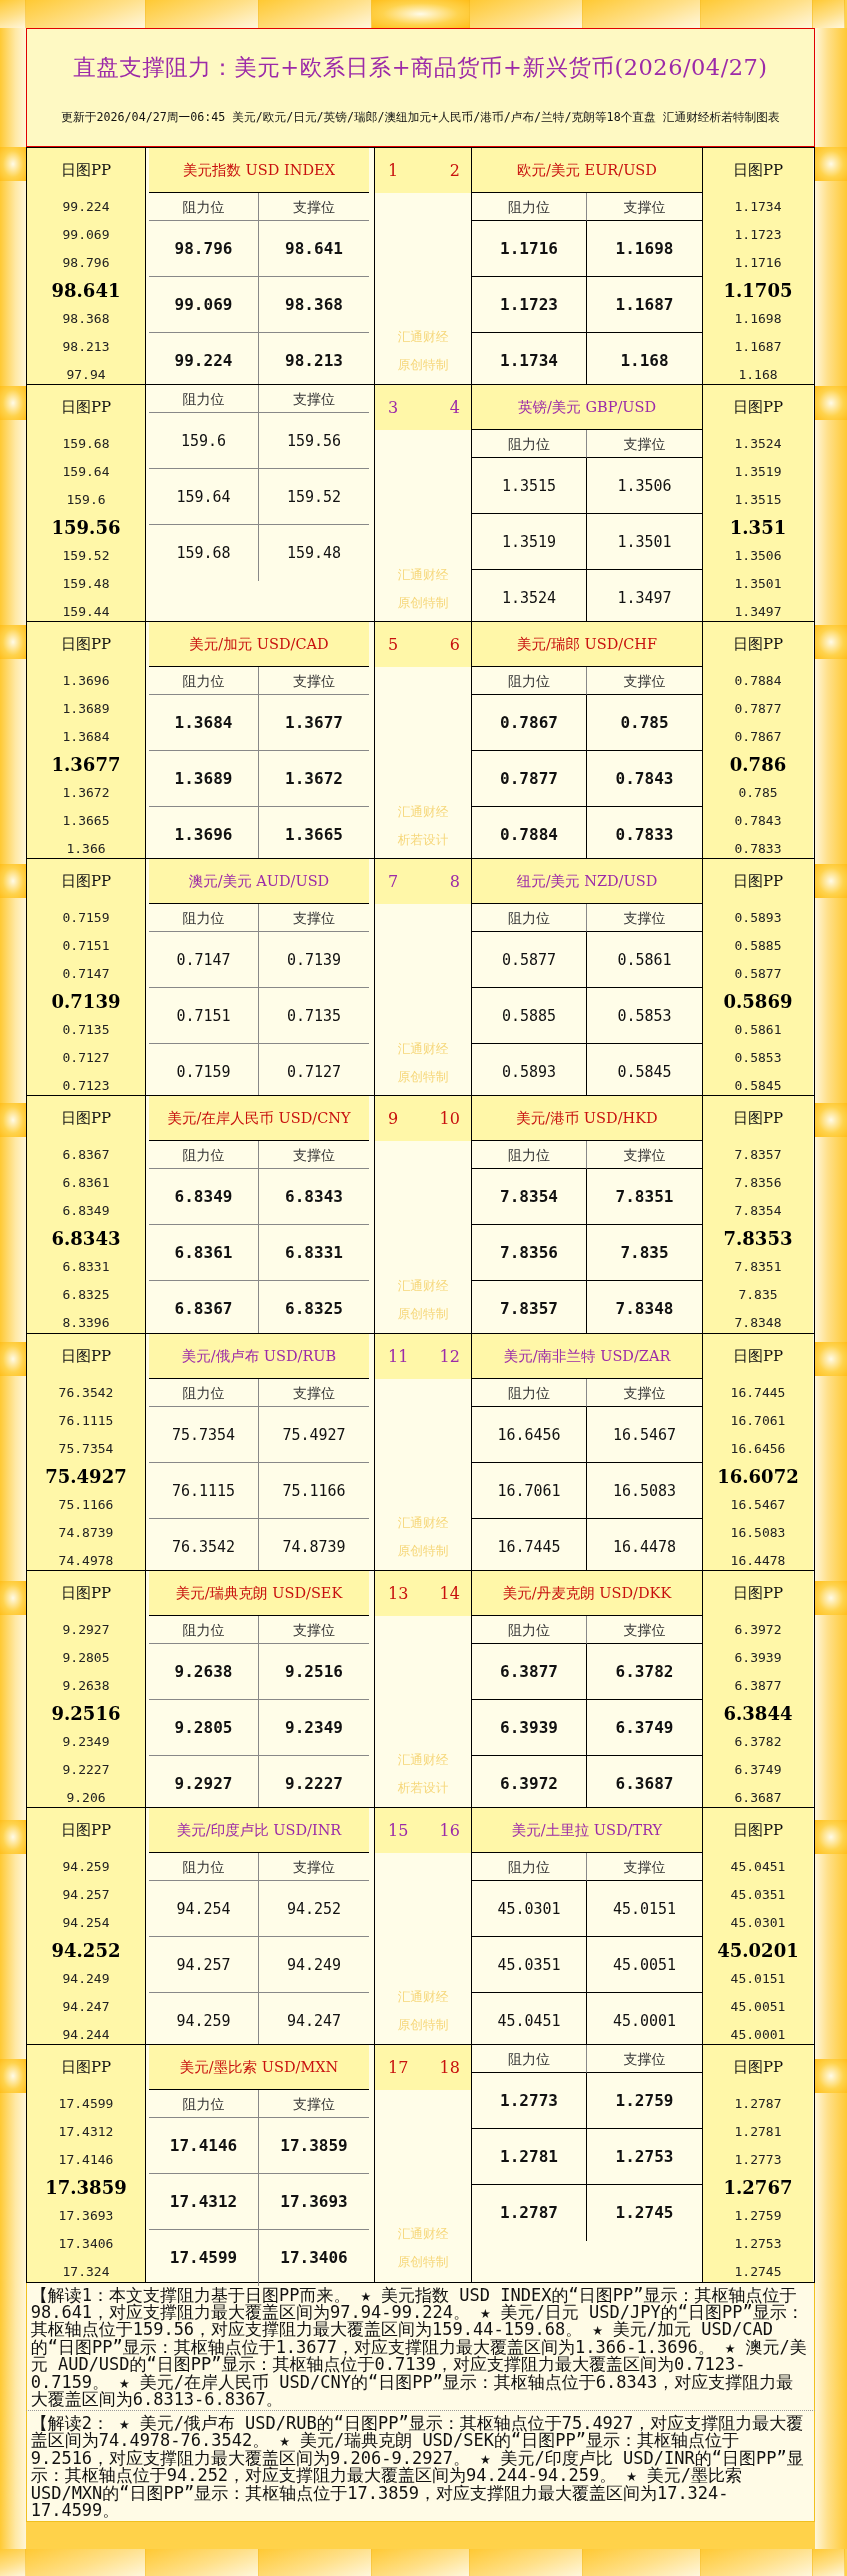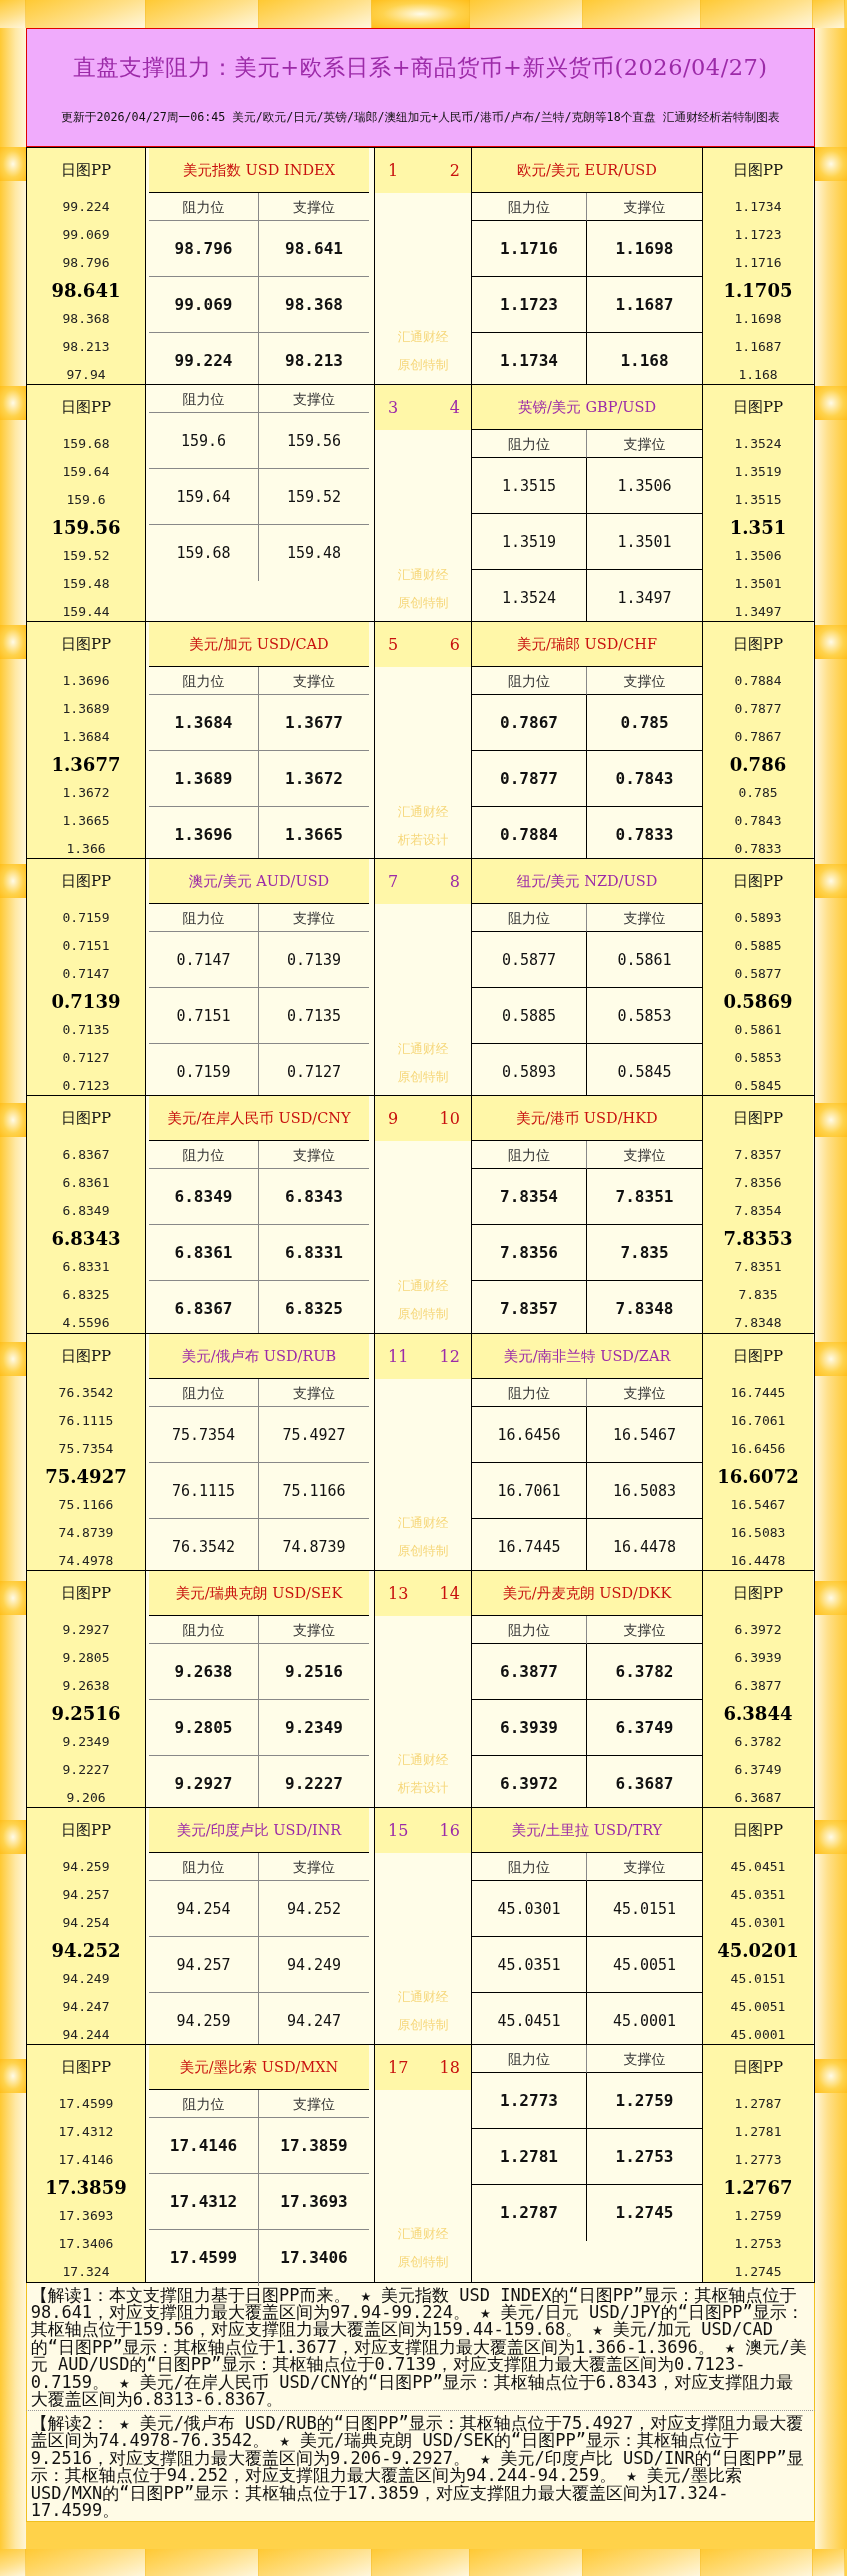--- a/index.html
+++ b/index.html
@@ -31,21 +31,21 @@
     position: absolute; left: 0; width: 100%; height: 34px;
     background: radial-gradient(ellipse at center, #fffbe8 0%, #ffd34d 55%, #ffbe1a 100%);
   }
 
   .content {
     position: absolute; left: 26px; top: 28px; width: 789px;
   }
 
   
   .header {
-    background: #f0abfc;
+    background: #fef9c3;
     border: 0.9px solid #e00000;
     height: 119px;
     text-align: center;
   }
   .title {
     color: #9c2aa8;
     font-size: 22.5px;
     padding-top: 23.4px;
     letter-spacing: 0.5px;
   }
@@ -467,21 +467,21 @@
     <div class="block">
       <div class="col pp-col left">
         <div class="pp-head">日图PP</div>
         <div class="pp-list">
             <div class="pp-val">6.8367</div>
             <div class="pp-val">6.8361</div>
             <div class="pp-val">6.8349</div>
             <div class="pp-val pivot">6.8343</div>
             <div class="pp-val">6.8331</div>
             <div class="pp-val">6.8325</div>
-            <div class="pp-val">4.5596</div>
+            <div class="pp-val">8.3396</div>
           </div>
       </div>
       <div class="pair left">
         <div class="pair-title red">美元/在岸人民币 USD/CNY</div>
         <div class="grid">
             <div class="cell sub">阻力位</div>
                <div class="cell sub">支撑位</div>
             <div class="cell val bold">6.8349</div>
               <div class="cell val bold">6.8343</div>
             <div class="cell val bold">6.8361</div>

